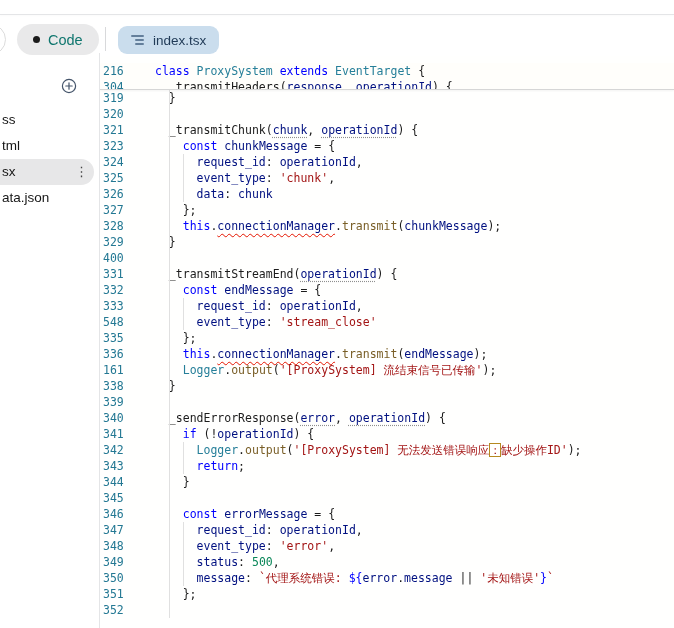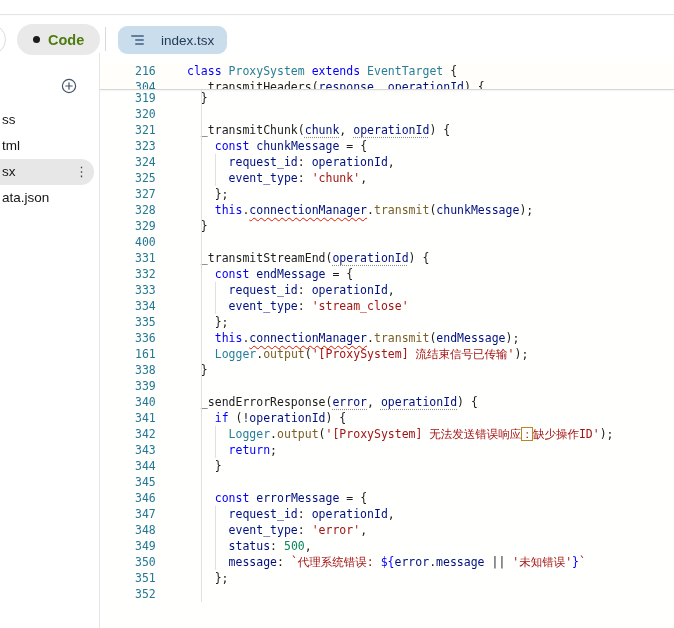--- a/index.html
+++ b/index.html
@@ -10,25 +10,25 @@
   .topline { position:absolute; left:0; top:14px; width:674px; height:1px;
              background:#e4e5e7; box-shadow:0 1px 2px rgba(0,0,0,.03); }
 
   
   .partial-pill { position:absolute; left:-28px; top:24px; width:34px; height:31px;
                   border:1px solid #dcdcdc; border-radius:16px; background:#fff; }
   .code-btn { position:absolute; left:17px; top:24px; height:31px; padding:0 16px;
               display:flex; align-items:center; gap:8px; border:none; cursor:pointer;
               background:var(--c-pill-bg); border-radius:16px; }
   .code-btn .dot { width:7px; height:7px; border-radius:50%; background:#1b1b1b; }
-  .code-btn .lbl { font-size:14.5px; font-weight:700; color:#4d7c0f;
+  .code-btn .lbl { font-size:14.5px; font-weight:400; color:#0f766e;
                    font-family:"Liberation Sans", sans-serif; }
   .tb-sep { position:absolute; left:105px; top:27px; width:1px; height:24px; background:#d8d9db; }
   .file-tab { position:absolute; left:118px; top:26px; height:28px; padding:0 13px;
-              display:flex; align-items:center; gap:17px; border-radius:9px;
+              display:flex; align-items:center; gap:9px; border-radius:9px;
               background:var(--c-tab-bg); cursor:pointer; }
   .file-tab .lbl { font-size:13.5px; font-weight:500; color:var(--c-tab-text); }
   .tab-icon { display:flex; flex-direction:column; gap:2px; width:13px; }
   .tab-icon i { display:block; height:2px; border-radius:1px; background:#647f9b; }
   .tab-icon i:nth-child(1){ width:13px; }
   .tab-icon i:nth-child(2){ width:9px; margin-left:auto; }
   .tab-icon i:nth-child(3){ width:9px; margin-left:auto; }
 
   
   .v-divider { position:absolute; left:99px; top:53px; bottom:0; width:1px; background:#e4e5e7; }
@@ -38,21 +38,21 @@
   .sb-item.active::before { content:""; position:absolute; left:-22px; right:3px; top:0;
              bottom:0; border-radius:13px; background:#e7e7e8; z-index:-1; }
   .sb-item .kebab { position:absolute; right:9px; top:0; font-size:13px; color:#444; }
 
   
   .editor { position:absolute; left:100px; top:56px; right:0; bottom:0;
             background:#fffffe; overflow:hidden;
             font-family:"DejaVu Sans Mono", monospace; font-size:11.5px; line-height:16px; }
   .lines { position:absolute; left:0; top:34px; right:0; }
   .code-line { display:flex; height:16px; white-space:pre; }
-  .ln { flex:none; width:27px; padding-left:3px; color:var(--c-line-number);margin-left:32px; }
+  .ln { flex:none; width:27px; padding-left:3px; color:var(--c-line-number); }
   .ct { position:relative; flex:1; white-space:pre; color:var(--c-plain);margin-left:28px; }
   .guide { position:absolute; top:0; bottom:0; width:1px; background:var(--c-guide); }
 
   .sticky { position:absolute; left:0; right:0; top:7px; height:27px; overflow:hidden;
             background:#fffefb; border-bottom:1px solid #d6d6d6;
             box-shadow:0 1px 2px rgba(0,0,0,.05); }
 
   .tok-kw  { color:var(--c-keyword); }
   .tok-type{ color:var(--c-type); }
   .tok-fn  { color:var(--c-function); }
@@ -103,28 +103,29 @@
 </aside>
 
 <main class="editor">
   <div class="lines">
       <div class="code-line"><span class="ln">319</span><span class="ct"><i class="guide" style="left: 2ch;"></i><span class="tok-pl">  }</span></span></div>
       <div class="code-line"><span class="ln">320</span><span class="ct"><i class="guide" style="left: 2ch;"></i></span></div>
       <div class="code-line"><span class="ln">321</span><span class="ct"><i class="guide" style="left: 2ch;"></i><span class="tok-pl">  </span><span class="tok-pl">_transmitChunk</span><span class="tok-pl">(</span><span class="tok-var u-dot">chunk</span><span class="tok-pl">, </span><span class="tok-var u-dot">operationId</span><span class="tok-pl">) {</span></span></div>
       <div class="code-line"><span class="ln">323</span><span class="ct"><i class="guide" style="left: 2ch;"></i><span class="tok-pl">    </span><span class="tok-kw">const</span><span class="tok-pl"> </span><span class="tok-var">chunkMessage</span><span class="tok-pl"> = {</span></span></div>
       <div class="code-line"><span class="ln">324</span><span class="ct"><i class="guide" style="left: 2ch;"></i><i class="guide" style="left: 4ch;"></i><span class="tok-pl">      </span><span class="tok-var">request_id</span><span class="tok-pl">: </span><span class="tok-var">operationId</span><span class="tok-pl">,</span></span></div>
       <div class="code-line"><span class="ln">325</span><span class="ct"><i class="guide" style="left: 2ch;"></i><i class="guide" style="left: 4ch;"></i><span class="tok-pl">      </span><span class="tok-var">event_type</span><span class="tok-pl">: </span><span class="tok-str">'chunk'</span><span class="tok-pl">,</span></span></div>
+      <div class="code-line"><span class="ln">326</span><span class="ct"><i class="guide" style="left: 2ch;"></i><i class="guide" style="left: 4ch;"></i><span class="tok-pl">      </span><span class="tok-var">data</span><span class="tok-pl">: </span><span class="tok-var">chunk</span></span></div>
       <div class="code-line"><span class="ln">327</span><span class="ct"><i class="guide" style="left: 2ch;"></i><span class="tok-pl">    };</span></span></div>
       <div class="code-line"><span class="ln">328</span><span class="ct"><i class="guide" style="left: 2ch;"></i><span class="tok-pl">    </span><span class="tok-kw">this</span><span class="tok-pl">.</span><span class="tok-var u-sq">connectionManager</span><span class="tok-pl">.</span><span class="tok-fn">transmit</span><span class="tok-pl">(</span><span class="tok-var">chunkMessage</span><span class="tok-pl">);</span></span></div>
       <div class="code-line"><span class="ln">329</span><span class="ct"><i class="guide" style="left: 2ch;"></i><span class="tok-pl">  }</span></span></div>
       <div class="code-line"><span class="ln">400</span><span class="ct"><i class="guide" style="left: 2ch;"></i></span></div>
       <div class="code-line"><span class="ln">331</span><span class="ct"><i class="guide" style="left: 2ch;"></i><span class="tok-pl">  </span><span class="tok-pl">_transmitStreamEnd</span><span class="tok-pl">(</span><span class="tok-var u-dot">operationId</span><span class="tok-pl">) {</span></span></div>
       <div class="code-line"><span class="ln">332</span><span class="ct"><i class="guide" style="left: 2ch;"></i><span class="tok-pl">    </span><span class="tok-kw">const</span><span class="tok-pl"> </span><span class="tok-var">endMessage</span><span class="tok-pl"> = {</span></span></div>
       <div class="code-line"><span class="ln">333</span><span class="ct"><i class="guide" style="left: 2ch;"></i><i class="guide" style="left: 4ch;"></i><span class="tok-pl">      </span><span class="tok-var">request_id</span><span class="tok-pl">: </span><span class="tok-var">operationId</span><span class="tok-pl">,</span></span></div>
-      <div class="code-line"><span class="ln">334</span><span class="ct"><i class="guide" style="left: 2ch;"></i><i class="guide" style="left: 4ch;"></i><span class="tok-pl">      </span><span class="tok-var">event_type</span><span class="tok-pl">: </span><span class="tok-str">'stream_close'</span></span></div>
+      <div class="code-line"><span class="ln">548</span><span class="ct"><i class="guide" style="left: 2ch;"></i><i class="guide" style="left: 4ch;"></i><span class="tok-pl">      </span><span class="tok-var">event_type</span><span class="tok-pl">: </span><span class="tok-str">'stream_close'</span></span></div>
       <div class="code-line"><span class="ln">335</span><span class="ct"><i class="guide" style="left: 2ch;"></i><span class="tok-pl">    };</span></span></div>
       <div class="code-line"><span class="ln">336</span><span class="ct"><i class="guide" style="left: 2ch;"></i><span class="tok-pl">    </span><span class="tok-kw">this</span><span class="tok-pl">.</span><span class="tok-var u-sq">connectionManager</span><span class="tok-pl">.</span><span class="tok-fn">transmit</span><span class="tok-pl">(</span><span class="tok-var">endMessage</span><span class="tok-pl">);</span></span></div>
       <div class="code-line"><span class="ln">161</span><span class="ct"><i class="guide" style="left: 2ch;"></i><span class="tok-pl">    </span><span class="tok-type">Logger</span><span class="tok-pl">.</span><span class="tok-fn">output</span><span class="tok-pl">(</span><span class="tok-str">'[ProxySystem] 流结束信号已传输'</span><span class="tok-pl">);</span></span></div>
       <div class="code-line"><span class="ln">338</span><span class="ct"><i class="guide" style="left: 2ch;"></i><span class="tok-pl">  }</span></span></div>
       <div class="code-line"><span class="ln">339</span><span class="ct"><i class="guide" style="left: 2ch;"></i></span></div>
       <div class="code-line"><span class="ln">340</span><span class="ct"><i class="guide" style="left: 2ch;"></i><span class="tok-pl">  </span><span class="tok-pl">_sendErrorResponse</span><span class="tok-pl">(</span><span class="tok-var u-dot">error</span><span class="tok-pl">, </span><span class="tok-var u-dot">operationId</span><span class="tok-pl">) {</span></span></div>
       <div class="code-line"><span class="ln">341</span><span class="ct"><i class="guide" style="left: 2ch;"></i><span class="tok-pl">    </span><span class="tok-kw">if</span><span class="tok-pl"> (!</span><span class="tok-var">operationId</span><span class="tok-pl">) {</span></span></div>
       <div class="code-line"><span class="ln">342</span><span class="ct"><i class="guide" style="left: 2ch;"></i><i class="guide" style="left: 4ch;"></i><span class="tok-pl">      </span><span class="tok-type">Logger</span><span class="tok-pl">.</span><span class="tok-fn">output</span><span class="tok-pl">(</span><span class="tok-str">'[ProxySystem] 无法发送错误响应</span><span class="tok-str u-box">：</span><span class="tok-str">缺少操作ID'</span><span class="tok-pl">);</span></span></div>
       <div class="code-line"><span class="ln">343</span><span class="ct"><i class="guide" style="left: 2ch;"></i><i class="guide" style="left: 4ch;"></i><span class="tok-pl">      </span><span class="tok-kw">return</span><span class="tok-pl">;</span></span></div>
       <div class="code-line"><span class="ln">344</span><span class="ct"><i class="guide" style="left: 2ch;"></i><span class="tok-pl">    }</span></span></div>

